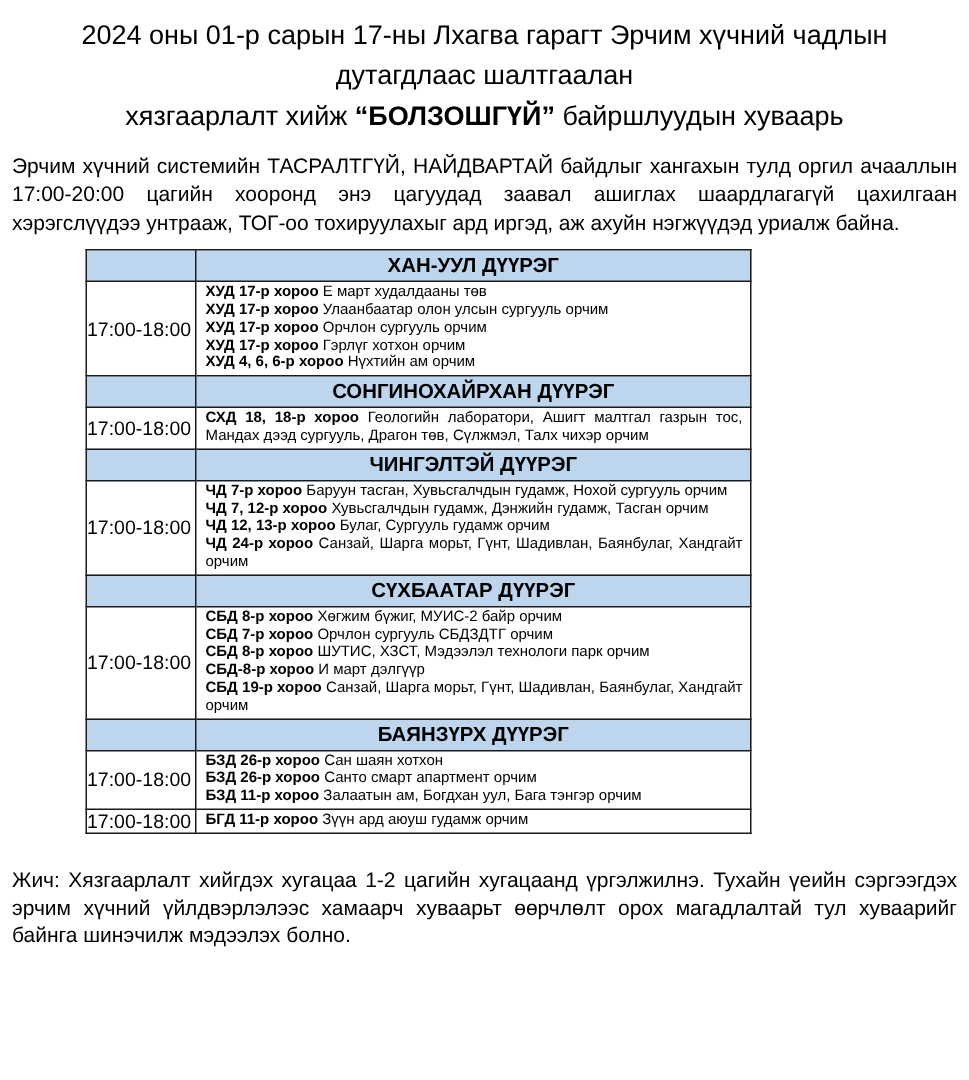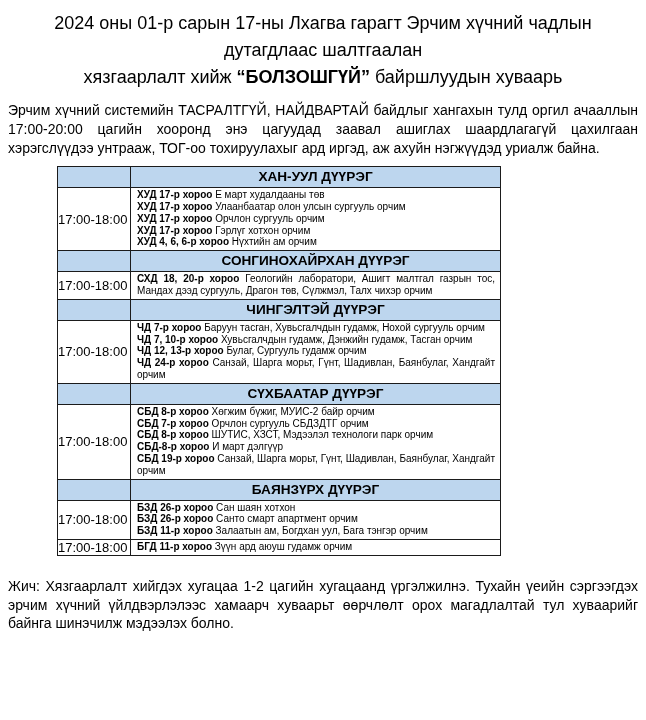--- a/index.html
+++ b/index.html
@@ -76,32 +76,32 @@
             <div class="entry"><b>ХУД 4, 6, 6-р хороо</b> Нүхтийн ам орчим</div>
           </td>
         </tr>
         <tr class="head">
           <td></td>
           <td class="dname">СОНГИНОХАЙРХАН ДҮҮРЭГ</td>
         </tr>
         <tr>
           <td class="time">17:00-18:00</td>
           <td class="places">
-            <div class="entry"><b>СХД 18, 20-р хороо</b> Геологийн лаборатори, Ашигт малтгал газрын тос, Мандах дээд сургууль, Драгон төв, Сүлжмэл, Талх чихэр орчим</div>
+            <div class="entry"><b>СХД 18, 18-р хороо</b> Геологийн лаборатори, Ашигт малтгал газрын тос, Мандах дээд сургууль, Драгон төв, Сүлжмэл, Талх чихэр орчим</div>
           </td>
         </tr>
         <tr class="head">
           <td></td>
           <td class="dname">ЧИНГЭЛТЭЙ ДҮҮРЭГ</td>
         </tr>
         <tr>
           <td class="time">17:00-18:00</td>
           <td class="places">
             <div class="entry"><b>ЧД 7-р хороо</b> Баруун тасган, Хувьсгалчдын гудамж, Нохой сургууль орчим</div>
-            <div class="entry"><b>ЧД 7, 10-р хороо</b> Хувьсгалчдын гудамж, Дэнжийн гудамж, Тасган орчим</div>
+            <div class="entry"><b>ЧД 7, 12-р хороо</b> Хувьсгалчдын гудамж, Дэнжийн гудамж, Тасган орчим</div>
             <div class="entry"><b>ЧД 12, 13-р хороо</b> Булаг, Сургууль гудамж орчим</div>
             <div class="entry"><b>ЧД 24-р хороо</b> Санзай, Шарга морьт, Гүнт, Шадивлан, Баянбулаг, Хандгайт орчим</div>
           </td>
         </tr>
         <tr class="head">
           <td></td>
           <td class="dname">СҮХБААТАР ДҮҮРЭГ</td>
         </tr>
         <tr>
           <td class="time">17:00-18:00</td>

